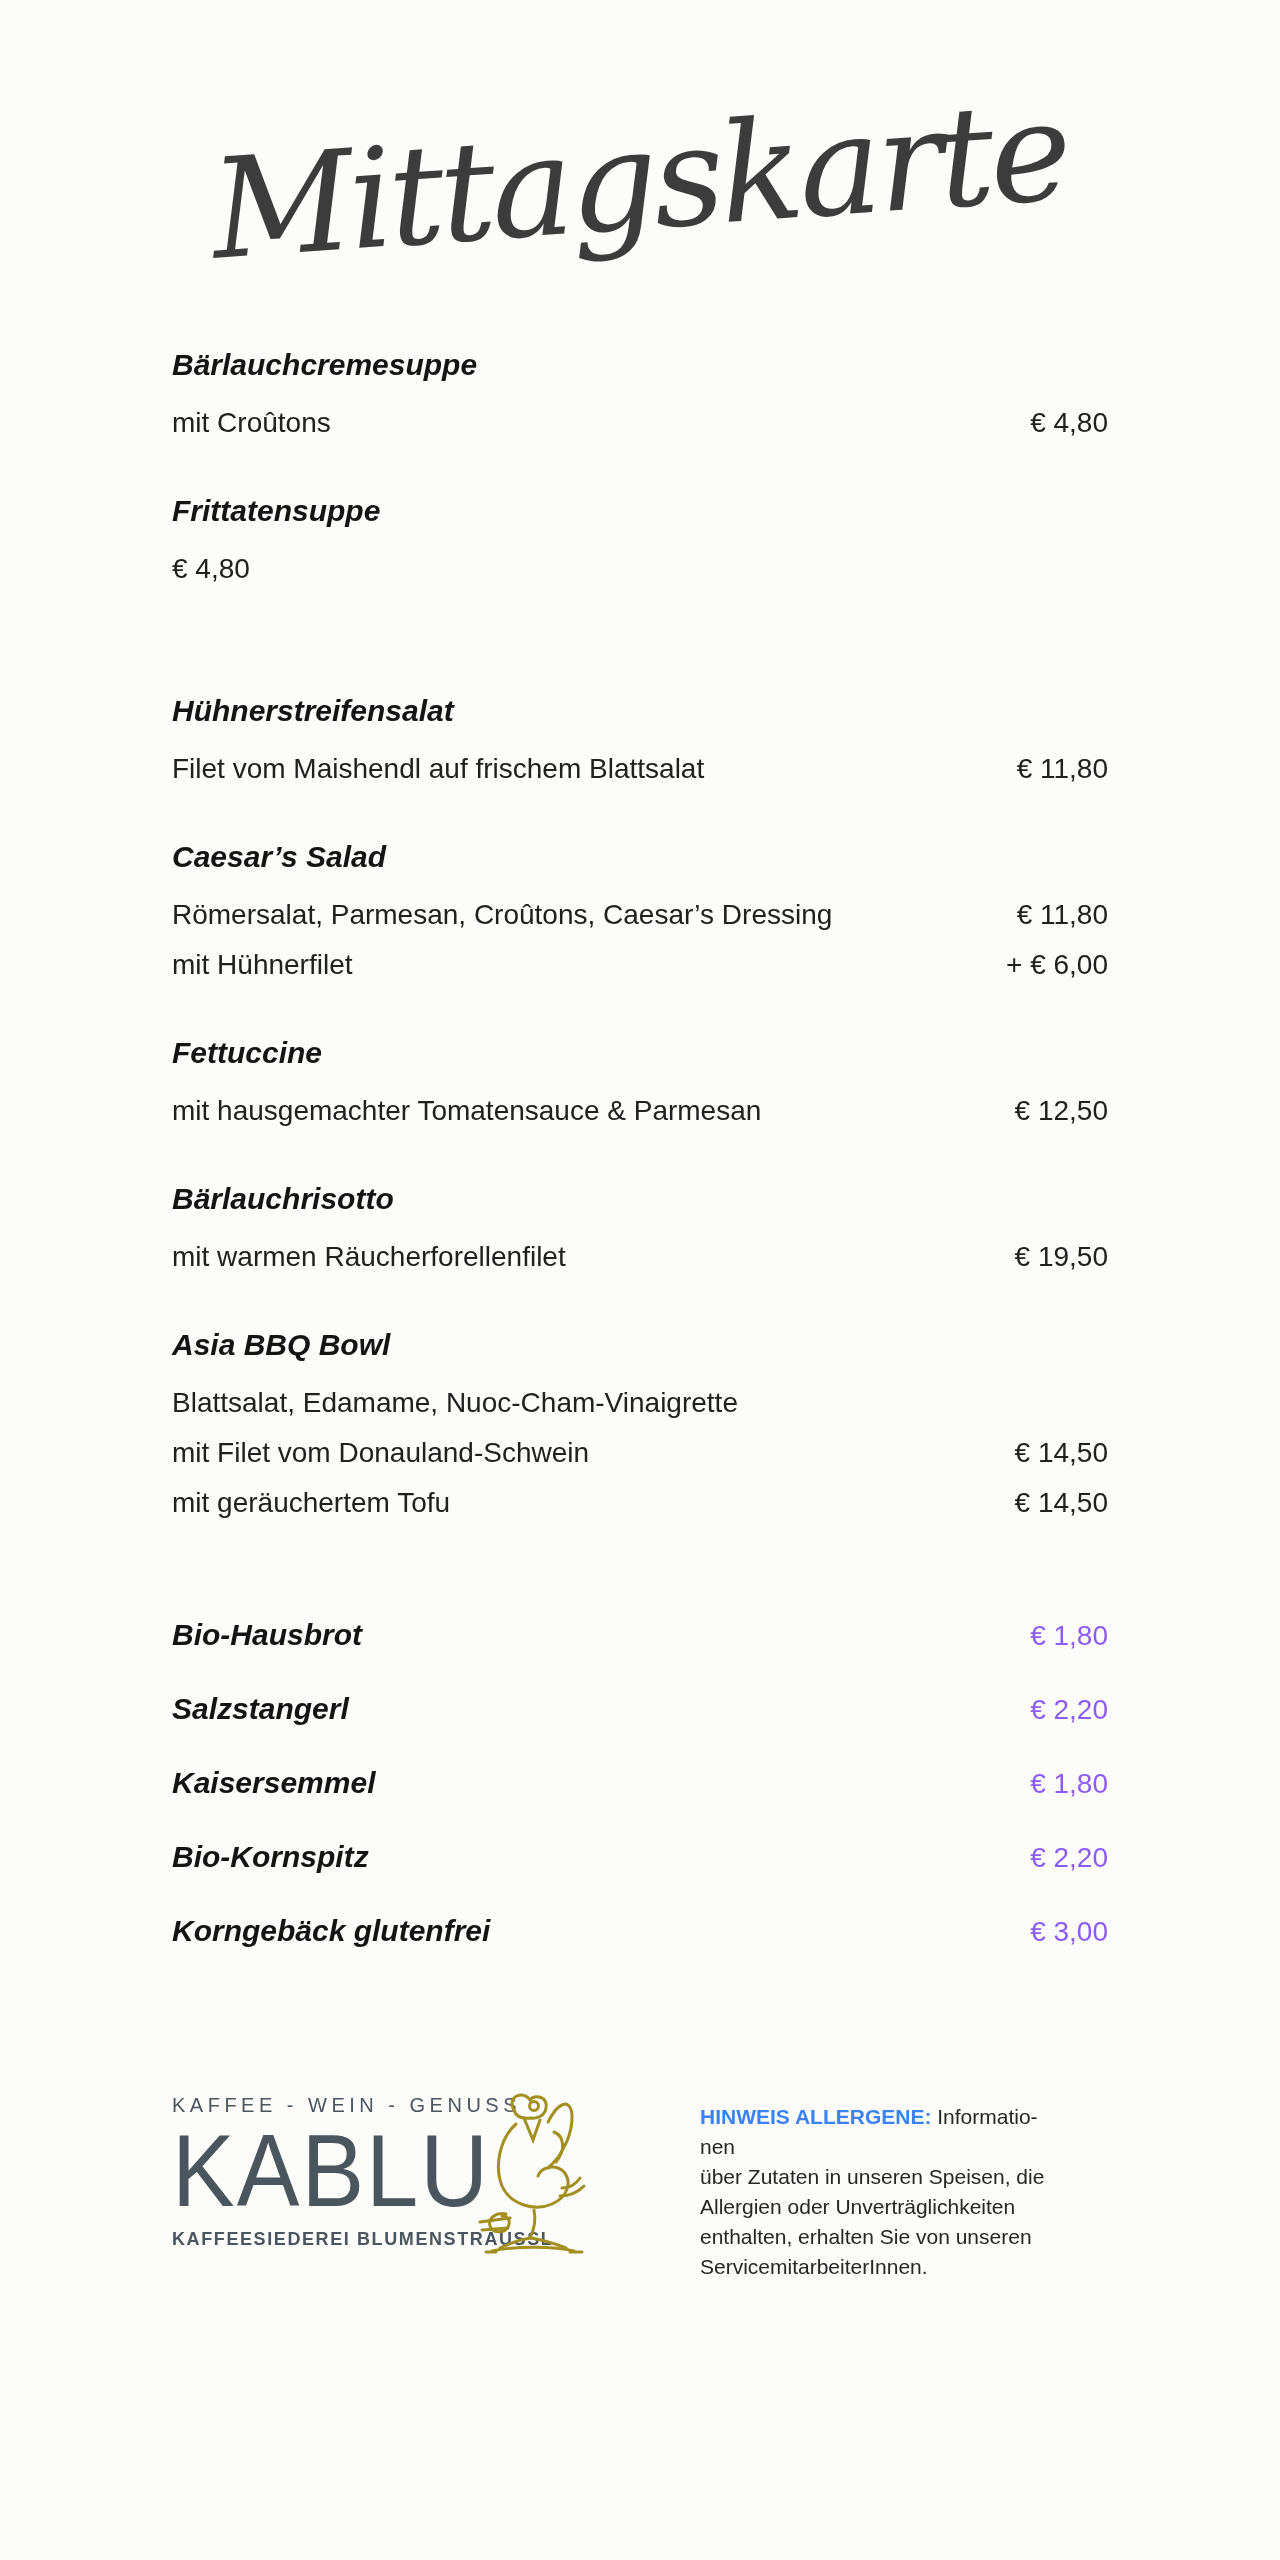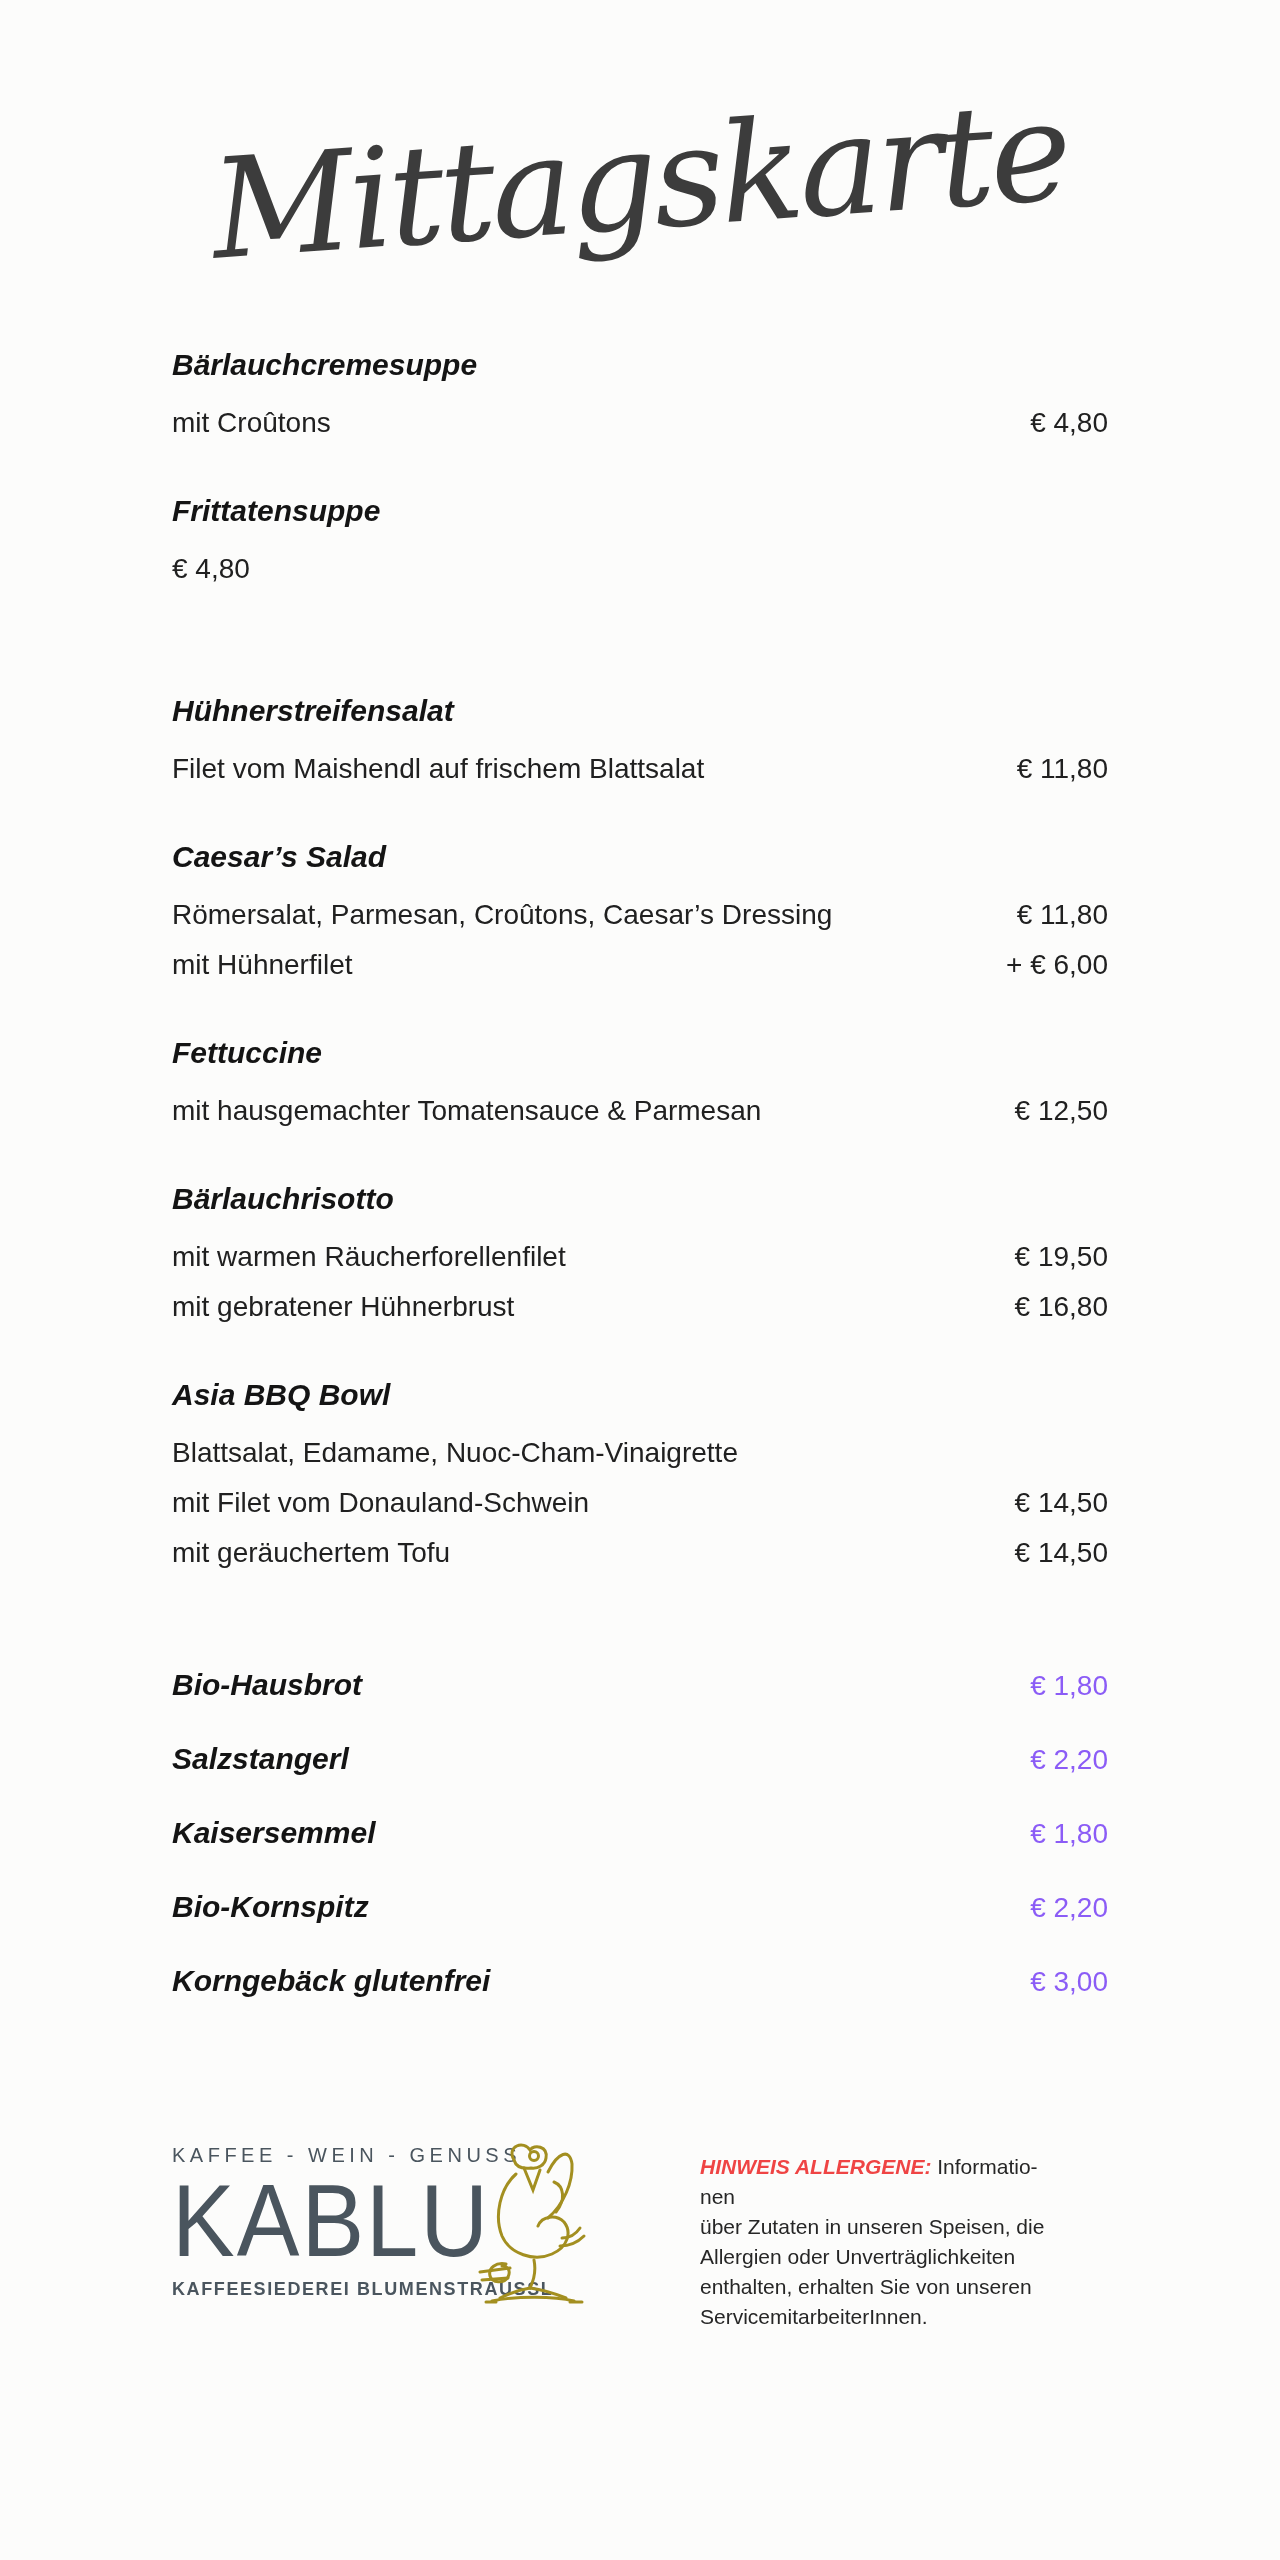--- a/index.html
+++ b/index.html
@@ -113,21 +113,21 @@
   .bird { margin-left: 14px; margin-top: -6px; }
 
   .allergen {
     margin-left: 106px;
     width: 400px;
     padding-top: 8px;
     font-size: 21px;
     line-height: 30px;
     color: #262626;
   }
-  .allergen b { color: #ef4444; font-style: italic; }
+  .allergen b { color: #3b82f6; }
 </style>
 </head>
 <body>
 
 <div class="page">
 
   <div class="title-wrap">
     <div class="title">Mittagskarte</div>
   </div>
 
@@ -183,24 +183,20 @@
             <span class="price">€ 12,50</span>
           </div>
         </div>
         <div class="item">
           <div class="item-head">
             <span class="head-name">Bärlauchrisotto</span>
           </div>
           <div class="item-line">
             <span class="desc">mit warmen Räucherforellenfilet</span>
             <span class="price">€ 19,50</span>
-          </div>
-          <div class="item-line">
-            <span class="desc">mit gebratener Hühnerbrust</span>
-            <span class="price">€ 16,80</span>
           </div>
         </div>
         <div class="item">
           <div class="item-head">
             <span class="head-name">Asia BBQ Bowl</span>
           </div>
           <div class="item-line">
             <span class="desc">Blattsalat, Edamame, Nuoc-Cham-Vinaigrette</span>
             <span class="price"></span>
           </div>

